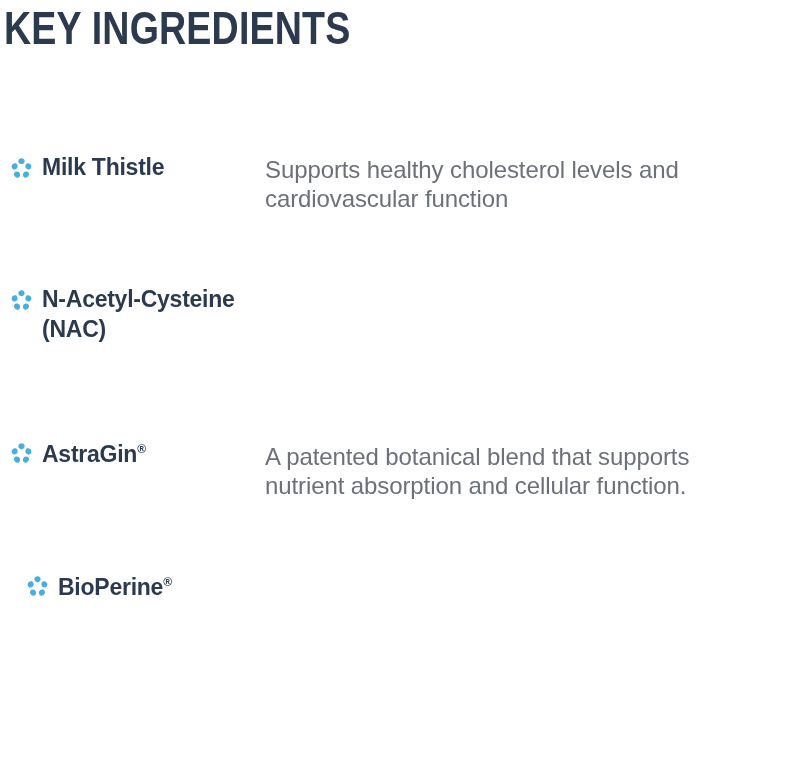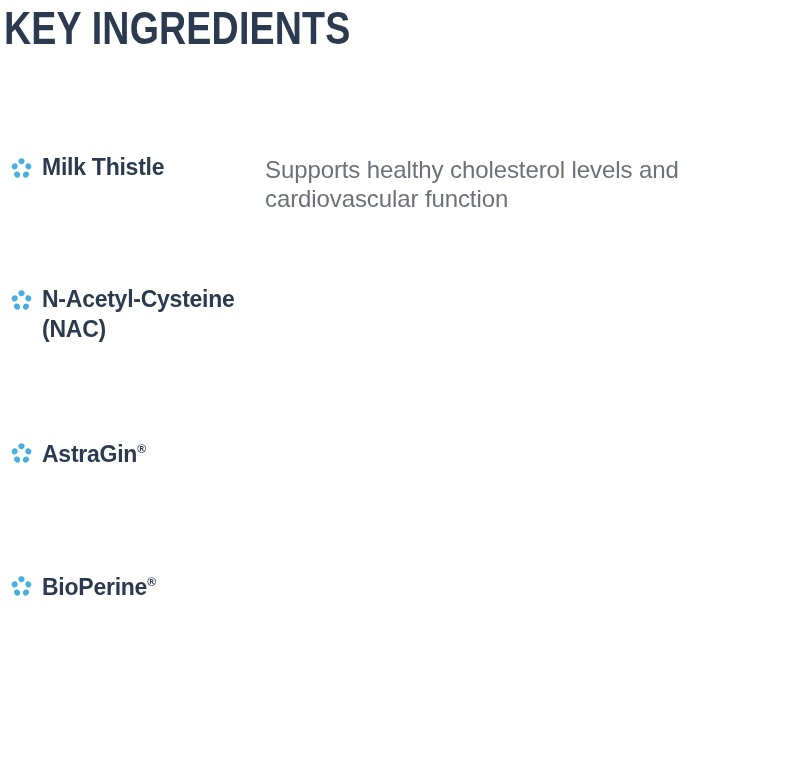--- a/index.html
+++ b/index.html
@@ -110,21 +110,21 @@
     letter-spacing: -0.1px;
     margin: 0;
     max-width: 500px;
   }
 
   
   .row-0 { min-height: 137px; }
   .row-1 { min-height: 150px; }
   .row-2 { min-height: 125px; }
   .row-3 { min-height: 133px; }
-  .row-4 { min-height: 60px; }
+  .row-4 { min-height: 60px; padding-left: 16px; }
 
   .row-1 .name-cell { padding-top: 14px; }
   .row-1 .desc-cell { padding-top: 17px; }
   .row-1 .icon-cell { padding-top: 19px; }
 
   .row-2 .icon-cell { padding-top: 22px; }
   .row-3 .icon-cell { padding-top: 22px; }
   .row-4 .icon-cell { padding-top: 22px; }
 
   .row-4 .ingredient-desc { max-width: 536px; }
@@ -184,20 +184,23 @@
             <path d="M44.3 17.8c1.1 3.4-0.6 7-3.8 8.1-3.1 1-7.1-0.9-8.2-4.3-1.1-3.4 1-7.3 4.2-8.4 3.1-1 6.7 1.2 7.8 4.6z"></path>
             <path d="M36.6 41.9c-2.9 2.1-6.8 1.5-8.7-1.3-1.9-2.7-1-7 1.9-9.1 2.9-2.1 7.1-1.2 9 1.6 1.9 2.7 0.7 6.7-2.2 8.8z"></path>
             <path d="M11.4 41.9c-2.9-2.1-4.1-6.1-2.2-8.8 1.9-2.8 6.1-3.7 9-1.6 2.9 2.1 3.8 6.4 1.9 9.1-1.9 2.8-5.8 3.4-8.7 1.3z"></path>
             <path d="M3.7 17.8c1.1-3.4 4.7-5.6 7.8-4.6 3.2 1.1 5.3 5 4.2 8.4-1.1 3.4-5.1 5.3-8.2 4.3-3.2-1.1-4.9-4.7-3.8-8.1z"></path>
           </g>
         </svg>
       </div>
       <div class="name-cell">
         <p class="ingredient-name"><span>AstraGin</span><span class="reg">®</span></p>
       </div>
+      <div class="desc-cell">
+        <p class="ingredient-desc">A patented botanical blend that supports nutrient absorption and cellular function.</p>
+      </div>
     </div>
 
     <div class="ingredient-row row-4">
       <div class="icon-cell">
         <svg class="leaf-icon" viewBox="0 0 48 48">
           <g fill="#47aede">
             <path d="M24 2.5c3.6 0 6.6 2.6 6.6 5.9 0 3.3-3 6.6-6.6 6.6s-6.6-3.3-6.6-6.6c0-3.3 3-5.9 6.6-5.9z"></path>
             <path d="M44.3 17.8c1.1 3.4-0.6 7-3.8 8.1-3.1 1-7.1-0.9-8.2-4.3-1.1-3.4 1-7.3 4.2-8.4 3.1-1 6.7 1.2 7.8 4.6z"></path>
             <path d="M36.6 41.9c-2.9 2.1-6.8 1.5-8.7-1.3-1.9-2.7-1-7 1.9-9.1 2.9-2.1 7.1-1.2 9 1.6 1.9 2.7 0.7 6.7-2.2 8.8z"></path>
             <path d="M11.4 41.9c-2.9-2.1-4.1-6.1-2.2-8.8 1.9-2.8 6.1-3.7 9-1.6 2.9 2.1 3.8 6.4 1.9 9.1-1.9 2.8-5.8 3.4-8.7 1.3z"></path>

